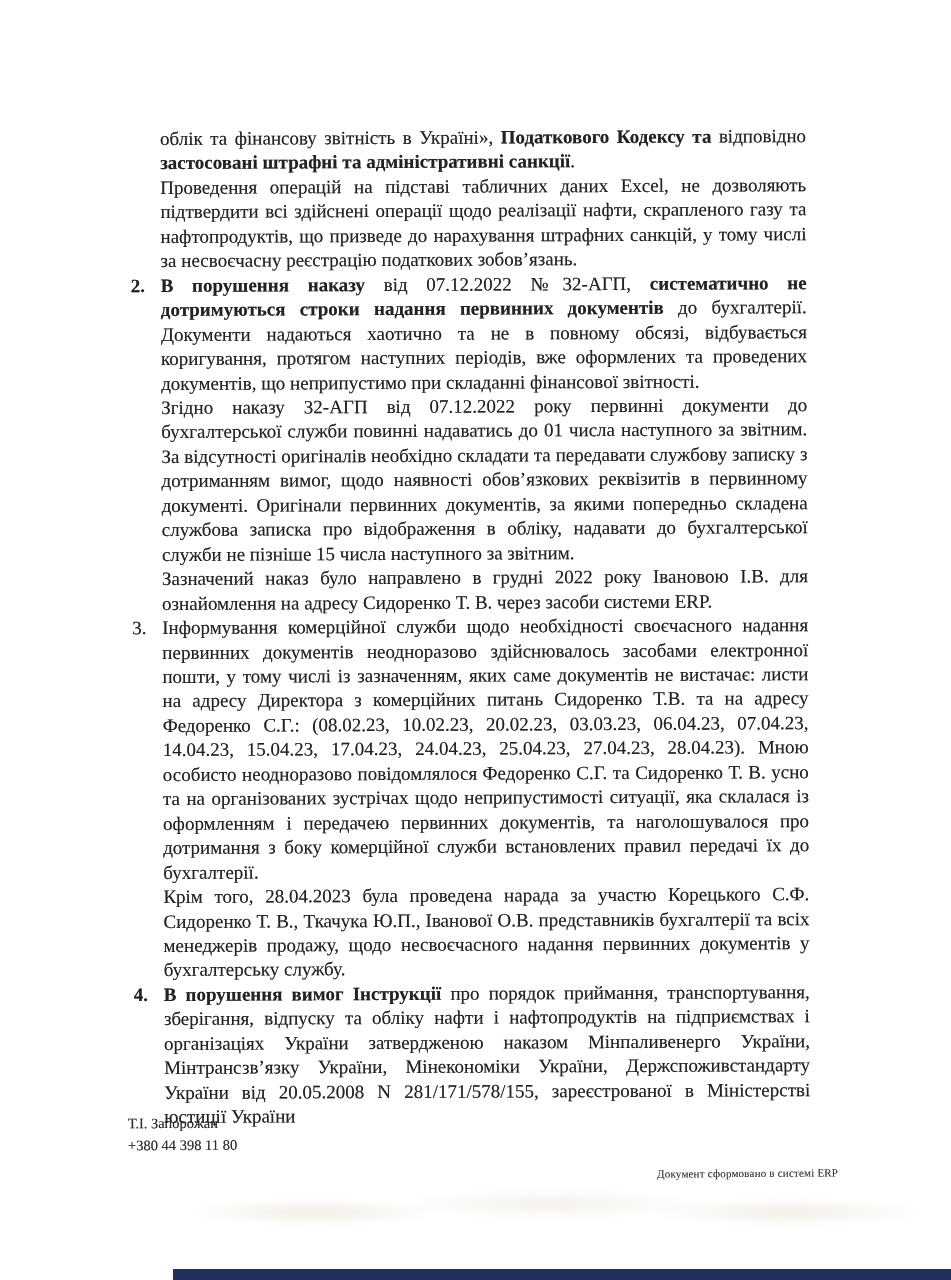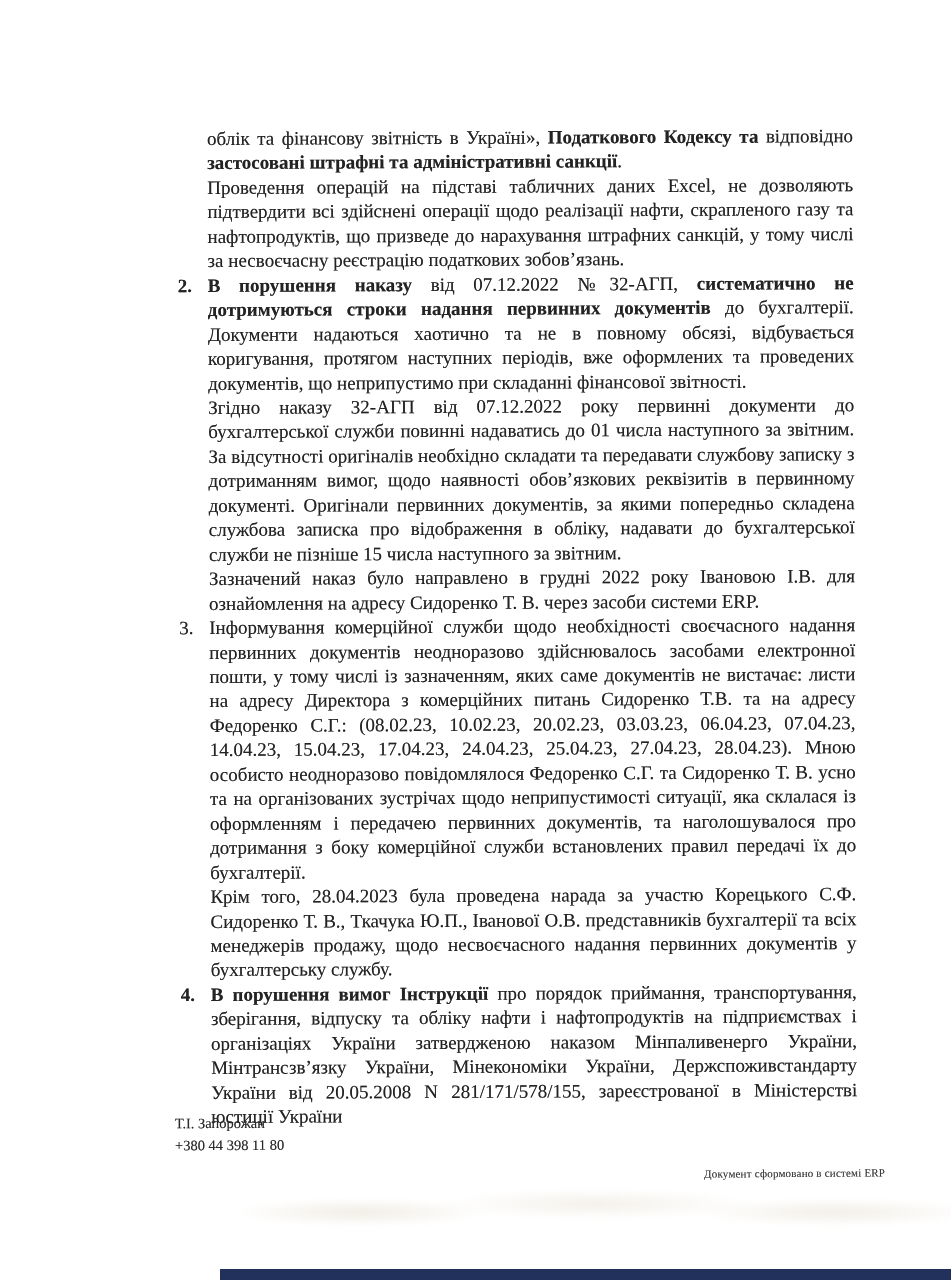--- a/index.html
+++ b/index.html
@@ -6,21 +6,20 @@
   body {
     width: 951px; height: 1280px;
     background: #ffffff;
     overflow: hidden;
     position: relative;
     font-family: "Liberation Serif", serif;
   }
   .page {
     position: absolute; inset: 0;
     background: #ffffff;
-    margin-left: 47px;
   }
   
   .doc {
     position: absolute;
     left: 160px; top: 127px; width: 646px;
     color: #232323;
     font-size: 19px;
     line-height: 24.45px;
     text-align: justify;
     transform: rotate(-0.25deg);

